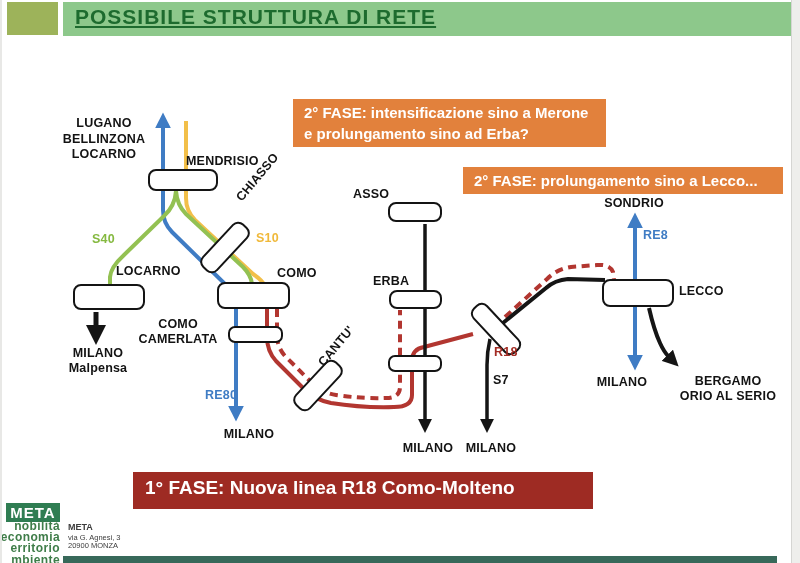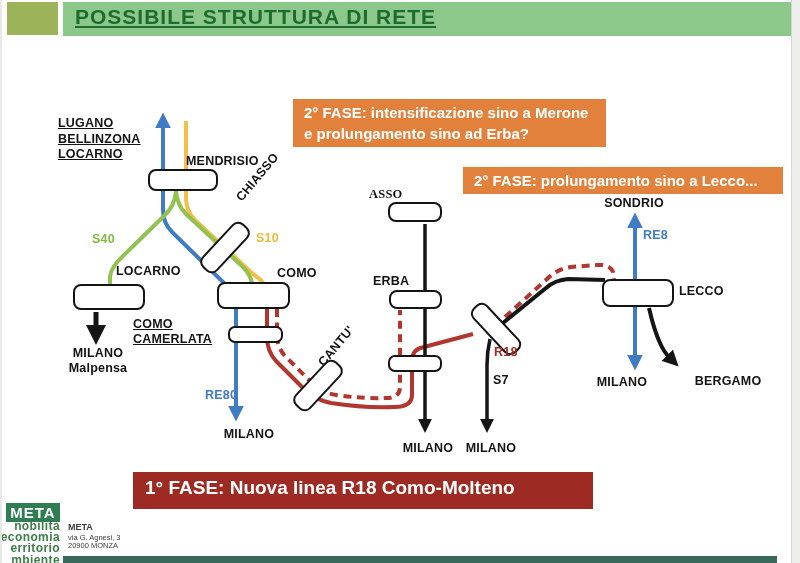--- a/index.html
+++ b/index.html
@@ -15,21 +15,21 @@
   .co1{left:293px;top:99px;width:313px;height:48px;padding:3px 0 0 11px;line-height:21px;}
   .co2{left:463px;top:167px;width:320px;height:27px;padding-left:11px;line-height:27px;}
   .banner{left:133px;top:472px;width:460px;height:37px;background:#9e2b23;color:#ffffff;
           font-weight:bold;font-size:19px;line-height:31px;padding-left:12px;box-sizing:border-box;}
   
   .st{position:absolute;background:#ffffff;border:2.5px solid #141414;border-radius:8px;box-sizing:border-box;}
   
   .lb{position:absolute;font-size:12.5px;font-weight:bold;color:#131313;white-space:nowrap;letter-spacing:0.2px;}
   .lb span{display:block;}
   .ctr{text-align:center;}
-  .rgt{text-align:left;text-decoration:underline;}
+  .rgt{text-align:center;}
   .blue{color:#3f7cc4;}
   .green{color:#85b940;}
   .yellow{color:#f0b93a;}
   .red{color:#a22c24;}
   .rot-chiasso{transform:rotate(-50deg);transform-origin:0 100%;}
   .rot-cantu{transform:rotate(-50deg);transform-origin:0 100%;}
   
   .logo-box{left:6px;top:503px;width:54px;height:19px;background:#2f7d52;color:#fff;
             font-weight:bold;font-size:15px;line-height:19px;text-align:center;letter-spacing:1px;}
   .logo-words{left:-14px;top:521px;width:74px;text-align:right;color:#3f7d49;
@@ -118,33 +118,34 @@
   <div class="lb rgt" style="left:133px;top:317px;width:90px;line-height:15px;">
     <span>COMO</span>
     <span>CAMERLATA</span>
   </div>
   <div class="lb ctr" style="left:56px;top:346px;width:84px;line-height:15px;">
     <span>MILANO</span>
     <span>Malpensa</span>
   </div>
   <div class="lb blue" style="left:205px;top:388px;">RE80</div>
   <div class="lb ctr" style="left:215px;top:427px;width:68px;">MILANO</div>
-  <div class="lb" style="left:369px;top:187px;font-family:Liberation Serif, serif;">ASSO</div>
+  <div class="lb" style="left:353px;top:187px;">ASSO</div>
   <div class="lb" style="left:373px;top:274px;">ERBA</div>
   <div class="lb rot-cantu" style="left:326px;top:355px;">CANTU'</div>
   <div class="lb red" style="left:453px;top:345px;padding-left:41px;">R18</div>
   <div class="lb" style="left:493px;top:373px;">S7</div>
   <div class="lb ctr" style="left:394px;top:441px;width:68px;">MILANO</div>
   <div class="lb ctr" style="left:457px;top:441px;width:68px;">MILANO</div>
   <div class="lb ctr" style="left:596px;top:196px;width:76px;">SONDRIO</div>
   <div class="lb blue" style="left:643px;top:228px;">RE8</div>
   <div class="lb" style="left:679px;top:284px;">LECCO</div>
   <div class="lb ctr" style="left:588px;top:375px;width:68px;">MILANO</div>
   <div class="lb ctr" style="left:664px;top:374px;width:128px;line-height:15px;">
     <span>BERGAMO</span>
+    <span>ORIO AL SERIO</span>
   </div>
 
   <div class="abs callout co1">
     <span style="display:block;">2° FASE: intensificazione sino a Merone</span>
     <span style="display:block;">e prolungamento sino ad Erba?</span>
   </div>
   <div class="abs callout co2">2° FASE: prolungamento sino a Lecco...</div>
   <div class="abs banner">1° FASE: Nuova linea R18 Como-Molteno</div>
 
   <div class="abs logo-box">META</div>

